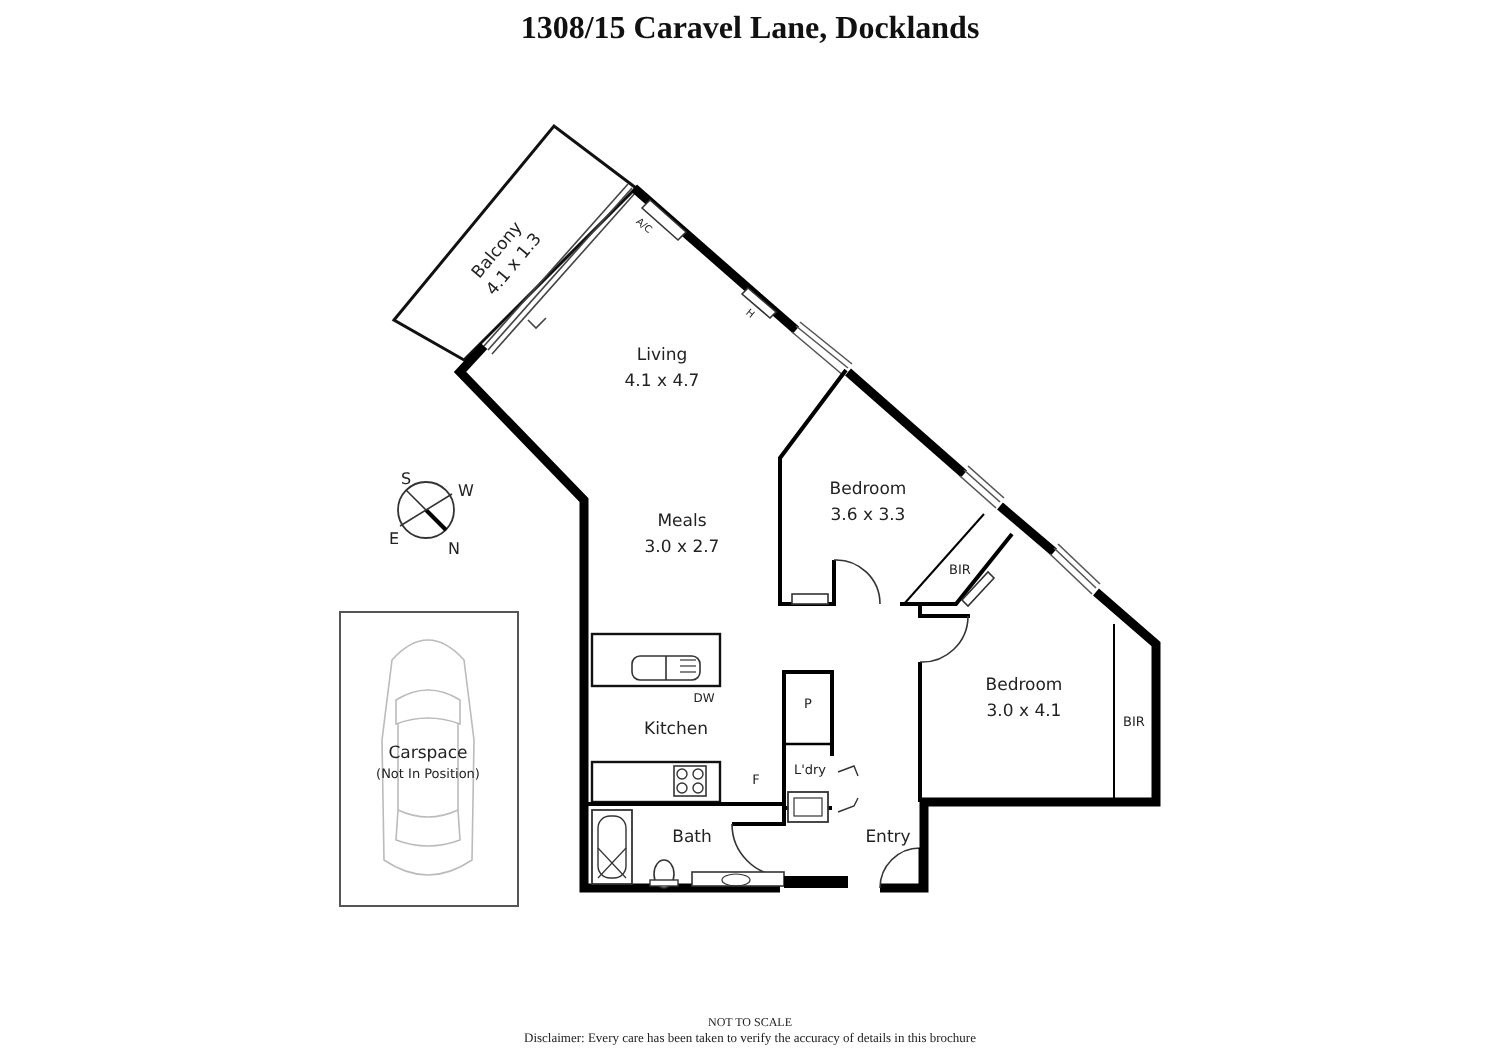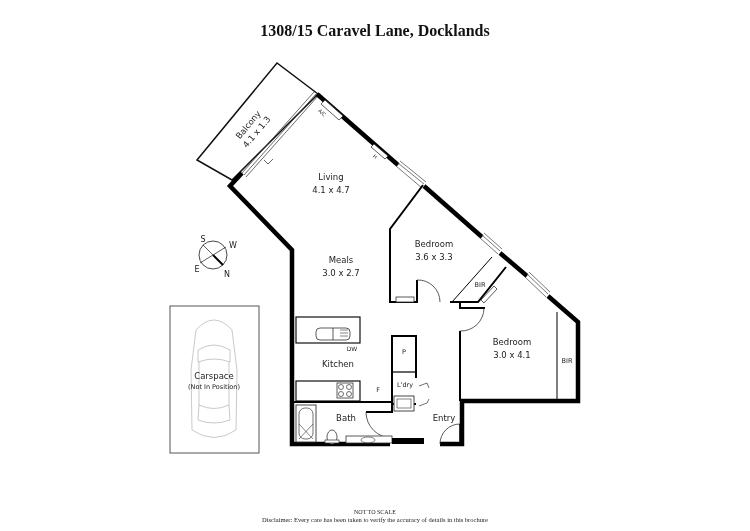--- a/index.html
+++ b/index.html
@@ -1,17 +1,17 @@
 <!DOCTYPE html>
 <html><head>
 <meta charset="utf-8">
 <style>
   html, body { margin:0; padding:0; background:#ffffff; }
   body { width:750px; height:531px; position:relative; overflow:hidden; font-family:"Liberation Sans", sans-serif; }
-  .title { position:absolute; left:0; top:22px; width:750px; text-align:center; font-family:"Liberation Serif", serif; font-weight:bold; font-size:16px; color:#111; }
+  .title { position:absolute; left:0; top:6px; width:750px; text-align:center; font-family:"Liberation Serif", serif; font-weight:bold; font-size:16px; color:#111; }
   svg { position:absolute; left:0; top:0; }
   .lbl { font-family:"DejaVu Sans", sans-serif; fill:#222; text-anchor:middle; }
   .foot1 { position:absolute; left:0; top:509px; width:750px; text-align:center; font-family:"Liberation Serif", serif; font-size:6px; color:#222; }
   .foot2 { position:absolute; left:0; top:516px; width:750px; text-align:center; font-family:"Liberation Serif", serif; font-size:6.5px; color:#222; }
 </style>
 </head>
 <body>
 
 <div class="title">1308/15 Caravel Lane, Docklands</div>
 

